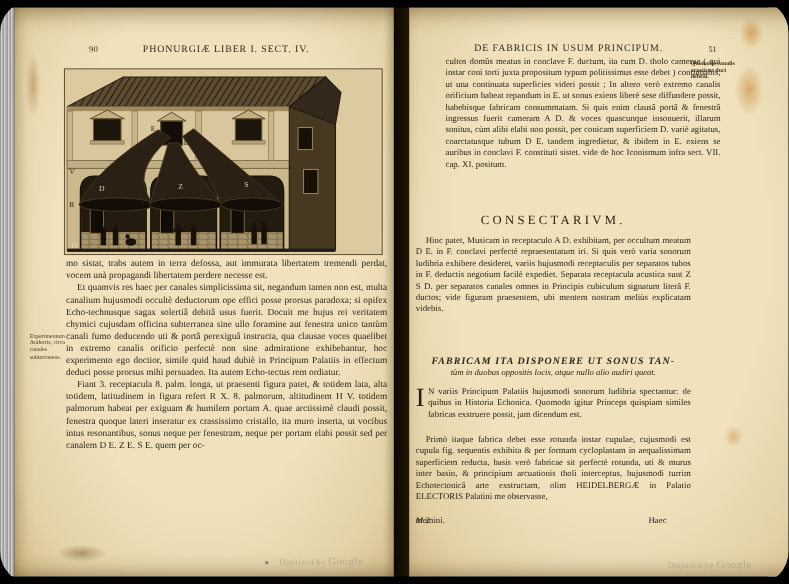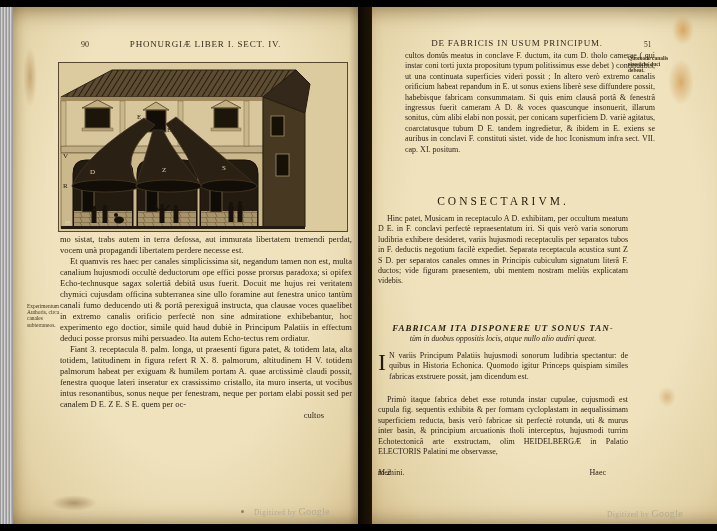--- a/index.html
+++ b/index.html
@@ -1,17 +1,17 @@
 <!DOCTYPE html>
 <html><head>
 <meta charset="utf-8">
 <style>
   html,body{margin:0;padding:0;background:#000;}
   .scan{position:relative;width:717px;height:531px;background:#000;overflow:hidden;
-        font-family:"Liberation Serif","DejaVu Serif",serif;color:#2e2418;}
+        font-family:"Liberation Serif","DejaVu Serif",serif;color:#2e2418;border-radius:30px;}
   .edge-stripes{position:absolute;top:7px;height:517px;
         background:repeating-linear-gradient(90deg,#9a9a9a 0 1px,#d2d2d2 1px 2px,#b0b0b0 2px 3px);}
   .edge-stripes.left{left:0;width:13px;}
   .edge-stripes.right{left:698px;width:14px;}
   .spread{position:absolute;left:13px;top:7px;width:685px;height:517px;}
   .page{position:absolute;top:0;height:517px;
         background:radial-gradient(ellipse at 50% 42%,#efe2bd 55%,#e3d2a6 85%,#d3bd8d 100%);}
   .page-left{left:0;width:345px;
         box-shadow:inset 0 16px 20px -12px rgba(105,75,30,.6),
                    inset 10px 0 16px -10px rgba(105,75,30,.45),
@@ -191,23 +191,20 @@
           </g>
         </svg>
       </div>
 
       <div class="margin-note mn-left">Experimentum Authoris, circa canales subterraneos.</div>
 
       <div class="body-left">
         <p class="para">mo sistat, trabs autem in terra defossa, aut immurata libertatem tremendi perdat, vocem unà propagandi libertatem perdere necesse est.</p>
         <p class="para indent">Et quamvis res haec per canales simplicissima sit, negandum tamen non est, multa canalium hujusmodi occultè deductorum ope effici posse prorsus paradoxa; si opifex Echo-technusque sagax solertiâ debitâ usus fuerit. Docuit me hujus rei veritatem chymici cujusdam officina subterranea sine ullo foramine aut fenestra unico tantùm canali fumo deducendo uti &amp; portâ perexiguâ instructa, qua clausae voces quaelibet in extremo canalis orificio perfectè non sine admiratione exhibebantur, hoc experimento ego doctior, simile quid haud dubiè in Principum Palatiis in effectum deduci posse prorsus mihi persuadeo. Ita autem Echo-tectus rem ordiatur.</p>
         <p class="para indent">Fiant 3. receptacula 8. palm. longa, ut praesenti figura patet, &amp; totidem lata, alta totidem, latitudinem in figura refert R X. 8. palmorum, altitudinem H V. totidem palmorum habeat per exiguam &amp; humilem portam A. quae arctissimè claudi possit, fenestra quoque lateri inseratur ex crassissimo cristallo, ita muro inserta, ut vocibus intus resonantibus, sonus neque per fenestram, neque per portam elabi possit sed per canalem D E. Z E. S E. quem per oc-</p>
-        <div class="catchword-row">
-          <span>cultos</span>
-        </div>
       </div>
     </div>
 
     <div class="gutter"></div>
 
     <div class="page page-right">
       <div class="stain st1"></div>
       <div class="stain st2"></div>
       <div class="stain st3"></div>
 

